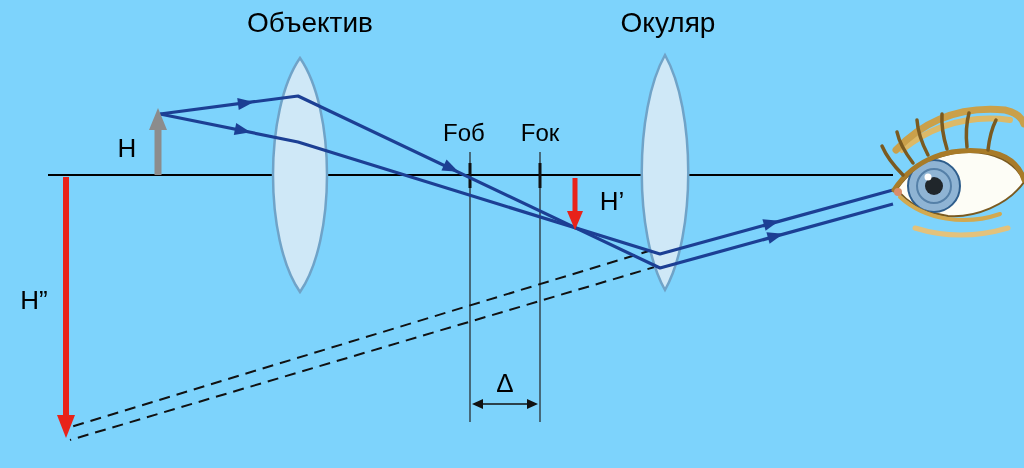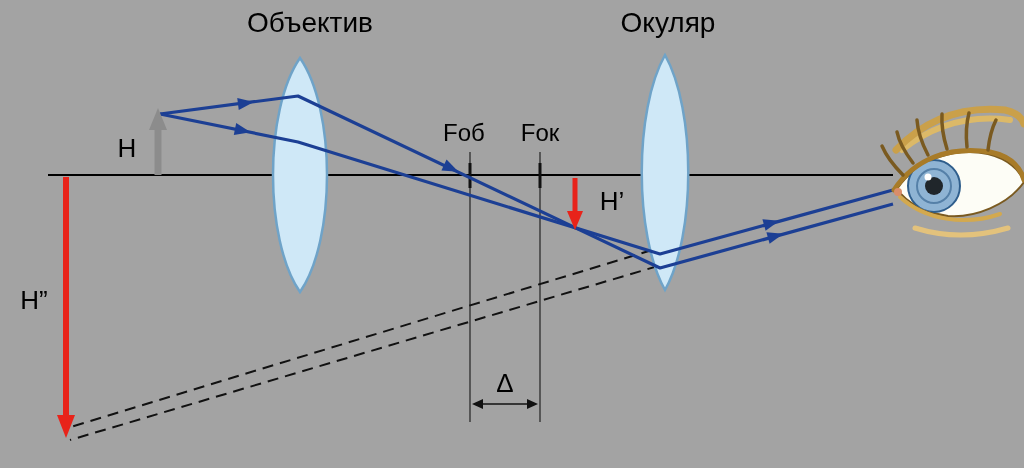--- a/index.html
+++ b/index.html
@@ -1,16 +1,16 @@
 <!DOCTYPE html>
 <html><head>
 <meta charset="utf-8">
 <style>
   html, body { margin: 0; padding: 0; background: #ffffff; }
-  .stage { position: relative; width: 1024px; height: 468px; background: #a3a3a3; overflow: hidden; }
+  .stage { position: relative; width: 1024px; height: 468px; background: #7dd3fc; overflow: hidden; }
   svg { display: block; }
   text { font-family: "Liberation Sans", sans-serif; fill: #000000; }
   .t28 { font-size: 28px; }
   .t26 { font-size: 26px; }
   .t24 { font-size: 24px; }
   .dashline { stroke: #111111; stroke-width: 2; stroke-dasharray: 11 7; fill: none; }
   .thinline { stroke: #222222; stroke-width: 1.2; }
   .tick { stroke: #111111; stroke-width: 3; }
   .measure { stroke: #111111; stroke-width: 1.5; }
   .lash { stroke: #7a5a20; stroke-width: 3.5; stroke-linecap: round; fill: none; }

